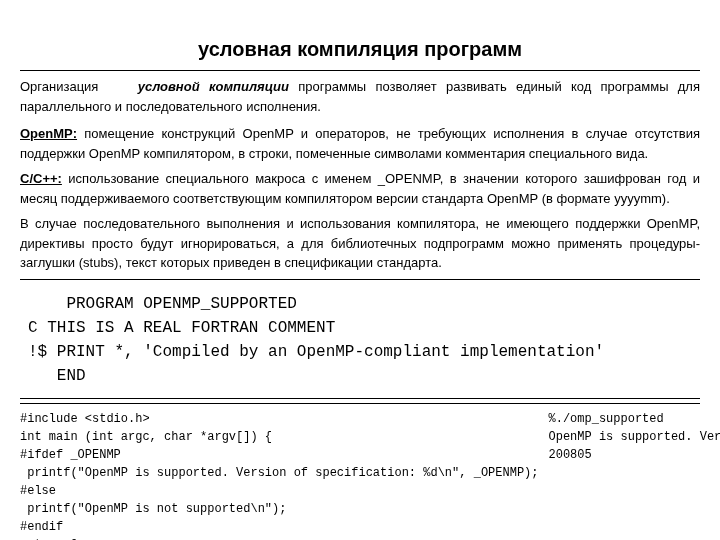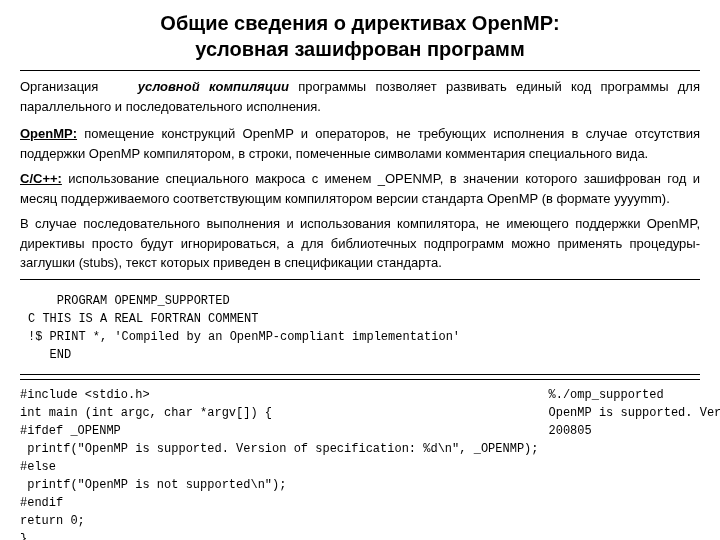--- a/index.html
+++ b/index.html
@@ -51,21 +51,21 @@
       text-align: justify;
     }
 
     .section-text .lang-label {
       font-weight: bold;
       text-decoration: underline;
     }
 
     .code-block {
       font-family: 'Courier New', Courier, monospace;
-      font-size: 12px;
+      font-size: 16px;
       background: #fff;
       padding: 6px 8px;
       line-height: 1.5;
       white-space: pre;
       margin: 4px 0;
     }
 
     .code-section {
       border-top: 1px solid #000;
       border-bottom: 1px solid #000;
@@ -91,22 +91,22 @@
       font-size: 12px;
       white-space: pre;
       line-height: 1.5;
       padding-left: 10px;
     }
   </style>
 </head>
 <body>
 
 <h1 class="page-title">
-  <span>Общие сведения о директивах OpenMP:</span><br>
-  <span>условная зашифрован программ</span>
+  <br>
+  <span>условная компиляция программ</span>
 </h1>
 
 <hr class="divider">
 
 <p class="intro-text">
   <span>Организация </span><strong><em>условной компиляции</em></strong><span> программы позволяет развивать единый код программы для параллельного и последовательного исполнения.</span>
 </p>
 
 <p class="section-text">
   <span class="lang-label">OpenMP:</span><span> помещение конструкций OpenMP и операторов, не требующих исполнения в случае отсутствия поддержки OpenMP компилятором, в строки, помеченные символами комментария специального вида.</span>

